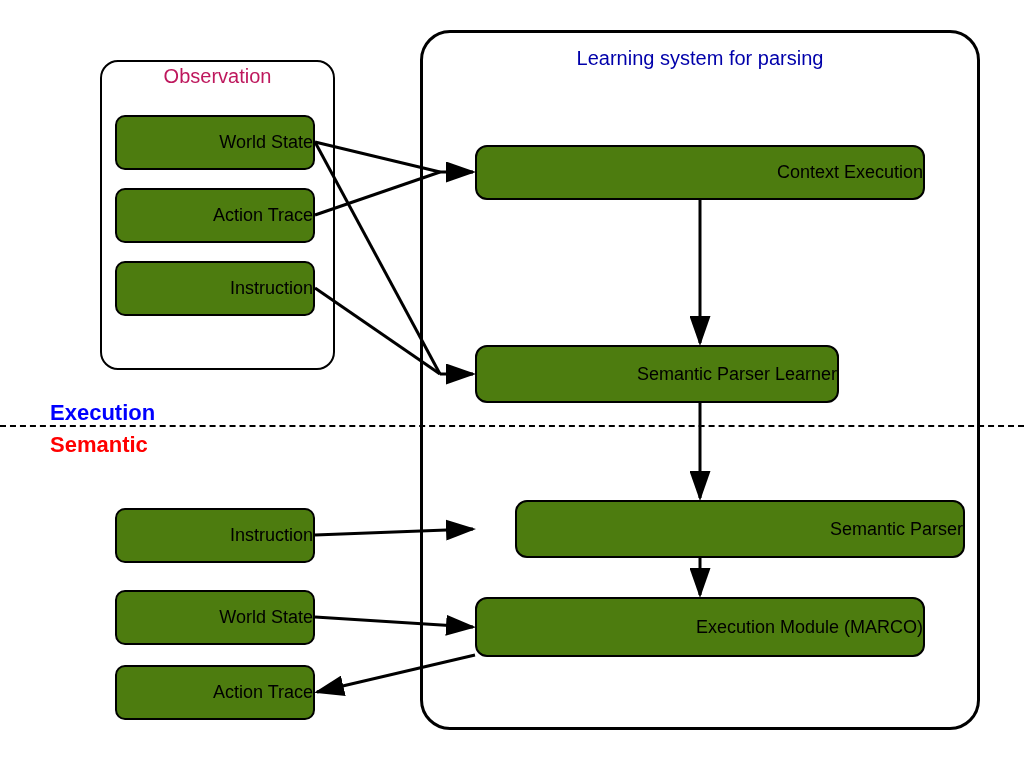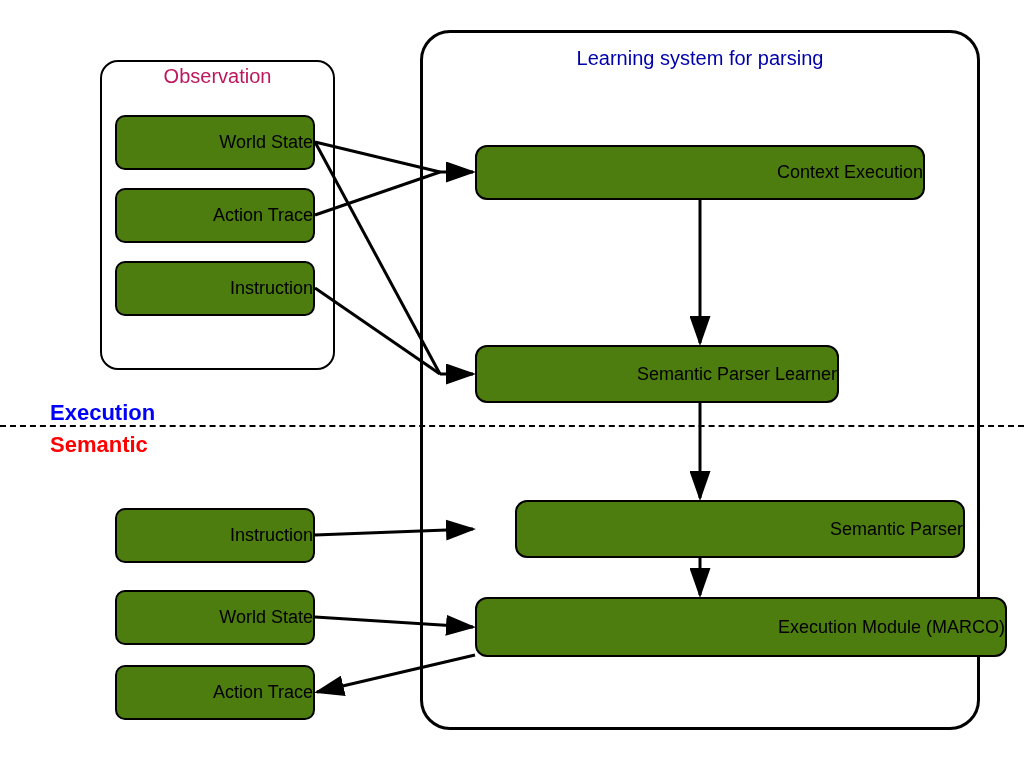--- a/index.html
+++ b/index.html
@@ -110,21 +110,21 @@
     .box-semantic-parser-learner {
       left: 475px; top: 345px;
       width: 364px; height: 58px;
     }
     .box-semantic-parser {
       left: 475px; top: 500px;
       width: 450px; height: 58px; margin-left: 40px;
     }
     .box-execution-module {
       left: 475px; top: 597px;
-      width: 532px; height: 60px;
+      width: 450px; height: 60px;
     }
 
     
     .box-instruction-test {
       left: 115px; top: 508px;
       width: 200px; height: 55px;
     }
     .box-world-state-test {
       left: 115px; top: 590px;
       width: 200px; height: 55px;

